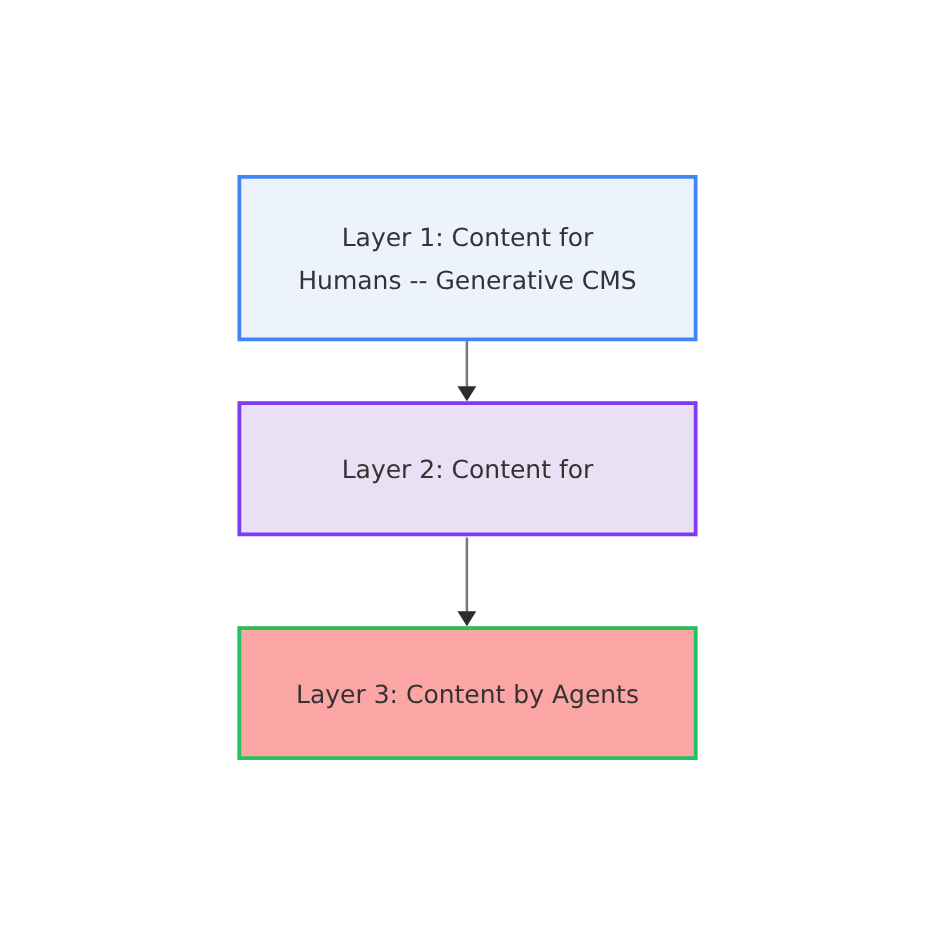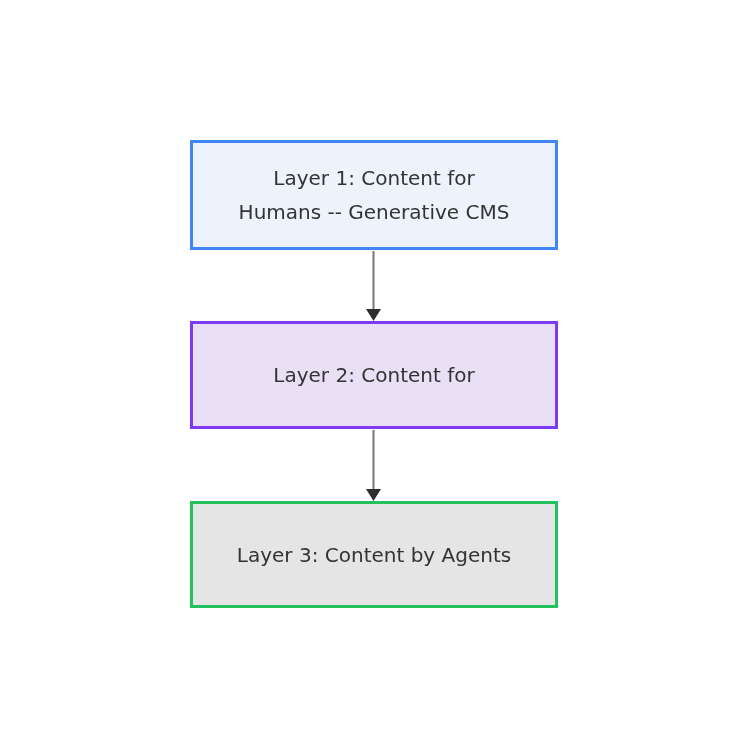--- a/index.html
+++ b/index.html
@@ -26,21 +26,21 @@
     align-items: center;
     justify-content: center;
     text-align: center;
   }
   .node .node-label {
     font-size: 20px;
     line-height: 34px;
     color: #333333;
     white-space: nowrap;
   }
-  .node1 { top: 140px; height: 110px; }
+  .node1 { top: 140px; height: 133px; }
   .node2 { top: 321px; height: 108px; }
   .node3 { top: 501px; height: 107px; }
   .edges-overlay {
     position: absolute;
     left: 0;
     top: 0;
     width: 750px;
     height: 750px;
     pointer-events: none;
   }
@@ -71,19 +71,19 @@
       <span>Humans -- Generative CMS</span>
     </div>
   </div>
 
   <div class="node node2" style="background: rgb(233, 224, 246); border-color: rgb(126, 59, 242);">
     <div class="node-label" style="color: rgb(51, 51, 51);">
       <span>Layer 2: Content for</span><br>
     </div>
   </div>
 
-  <div class="node node3" style="background: #e5e5e5; border-color: rgb(34, 195, 94);">
+  <div class="node node3" style="background: #fca5a5; border-color: rgb(34, 195, 94);">
     <div class="node-label" style="color: rgb(51, 51, 51);">
       <span>Layer 3: Content by Agents</span><br>
     </div>
   </div>
 
 </div>
 
 </body></html>

